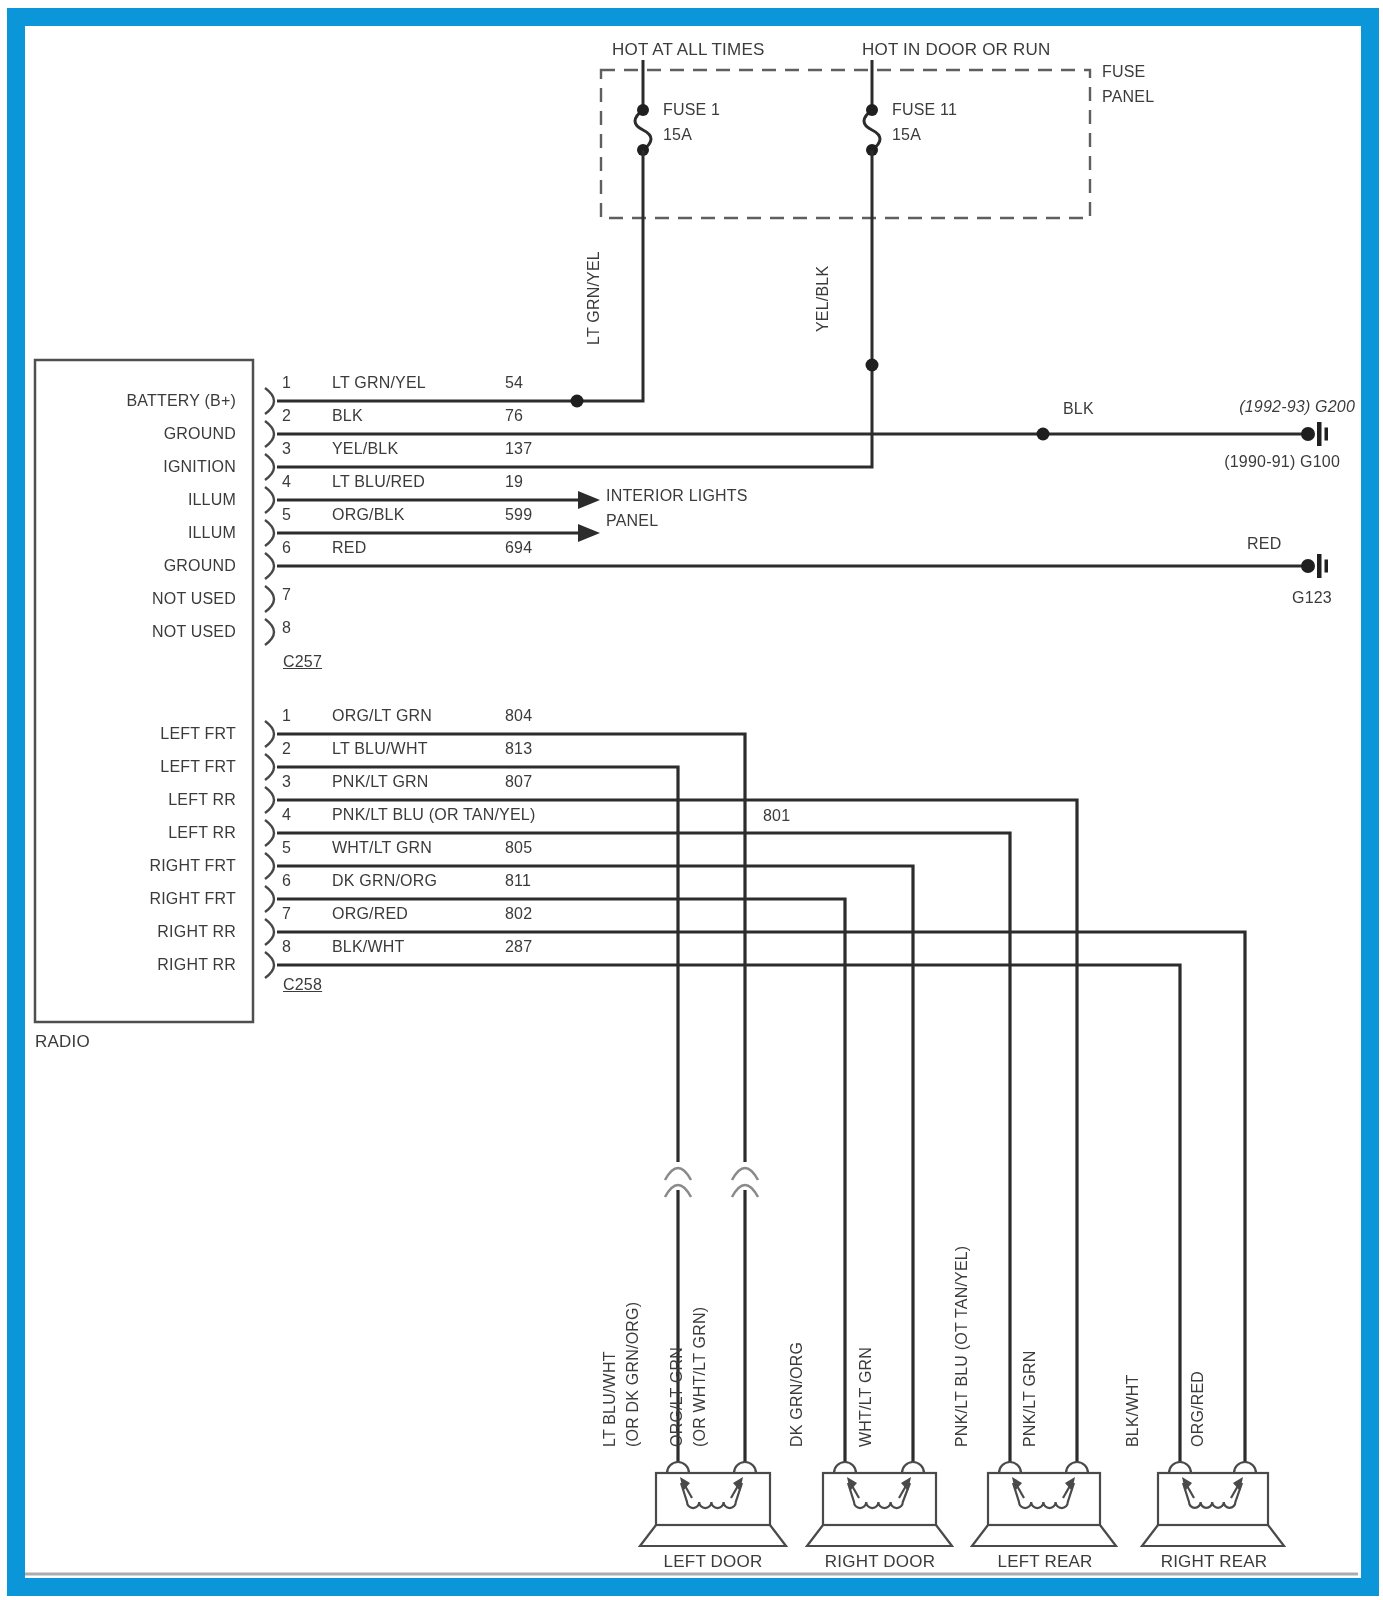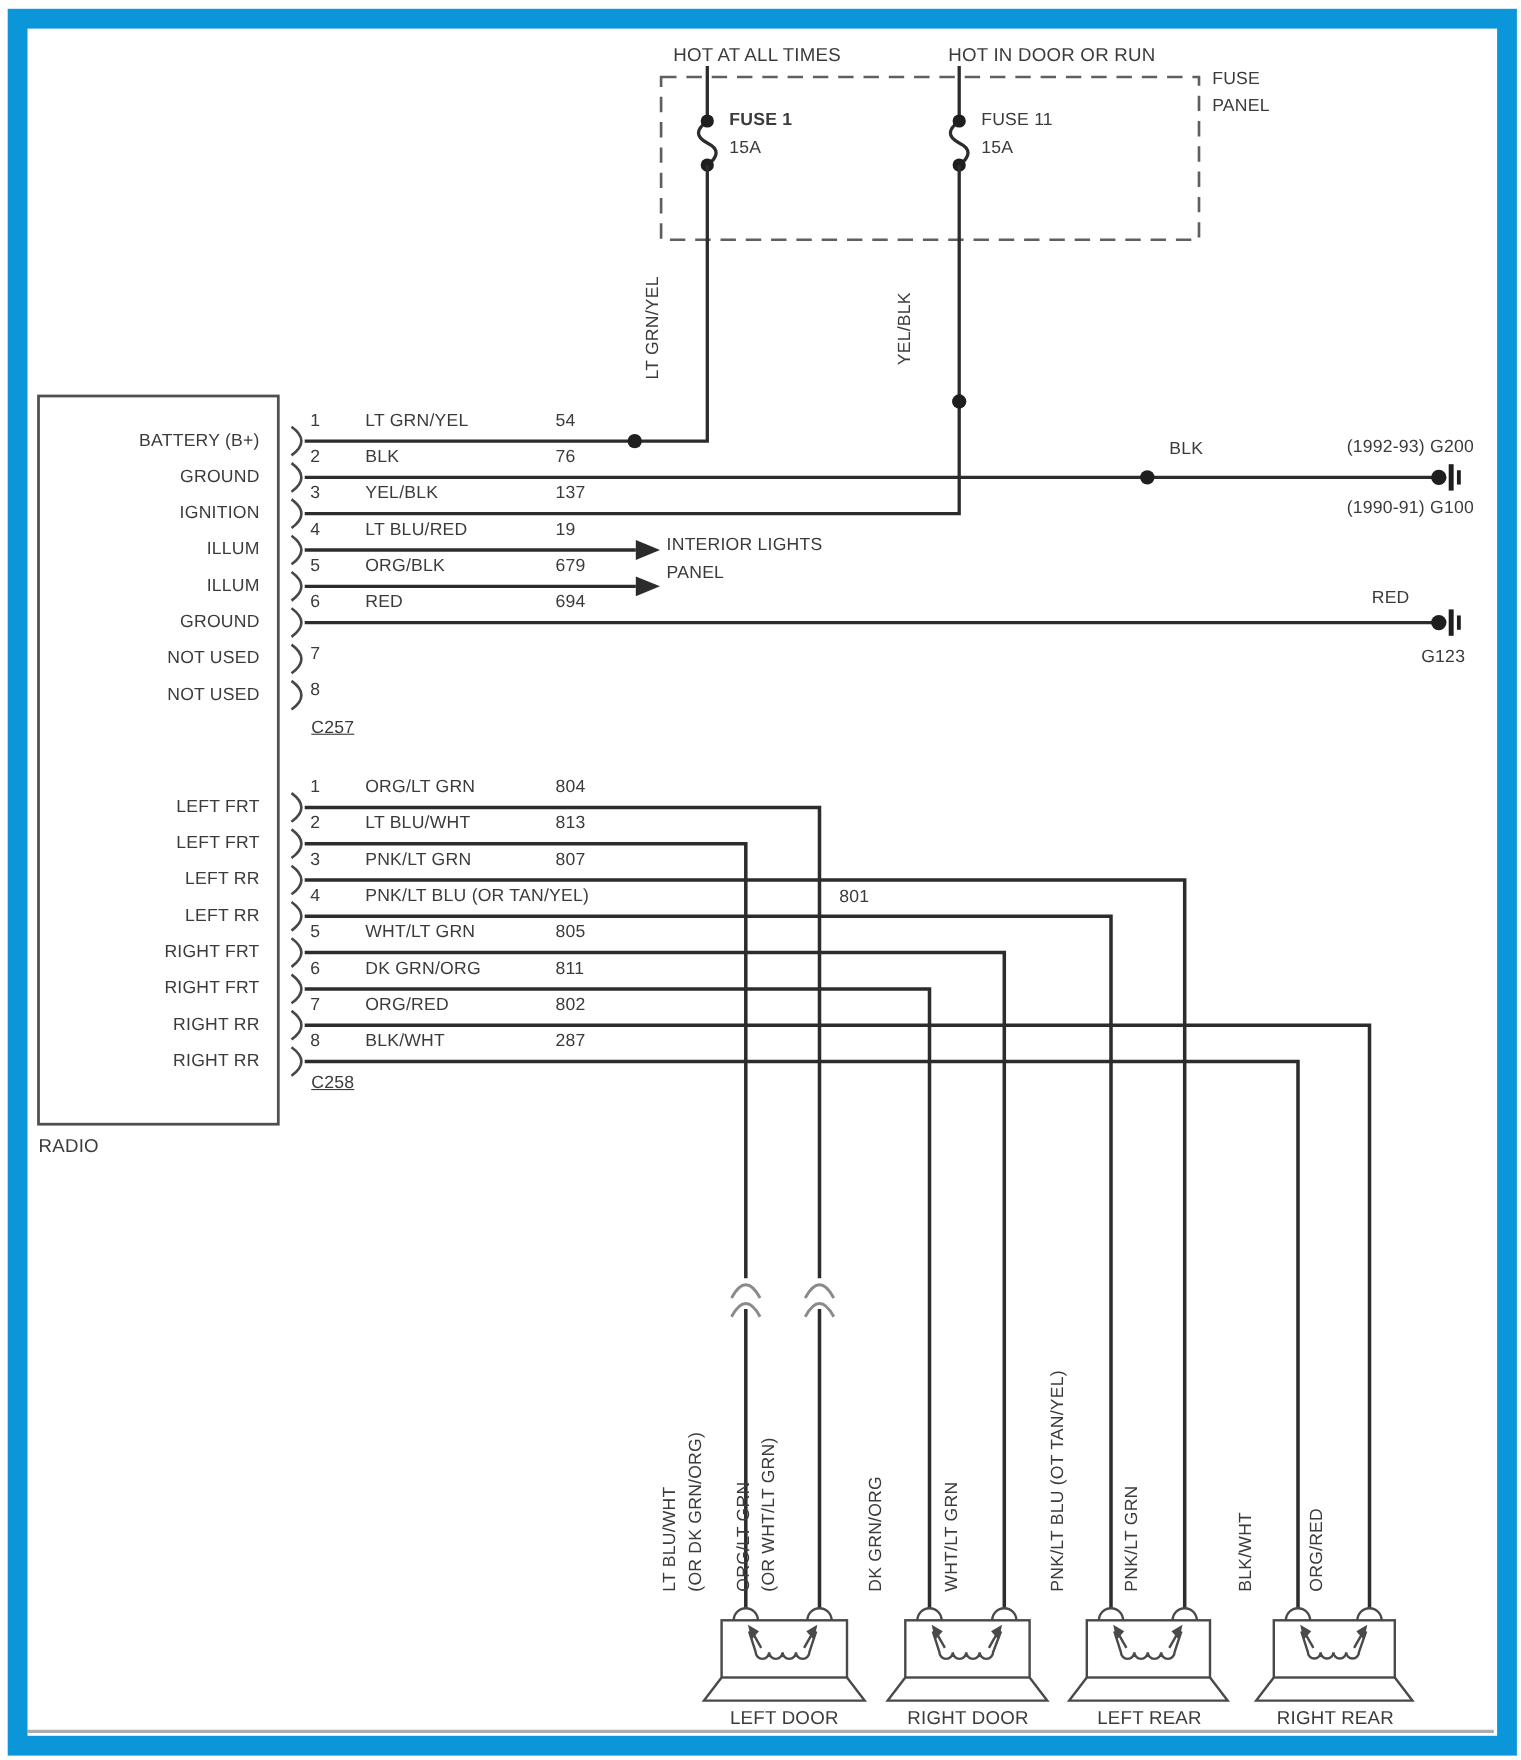--- a/index.html
+++ b/index.html
@@ -150,21 +150,21 @@
       <path d="M1158,1525 L1142,1546 L1284,1546 L1268,1525"></path>
     </g>
 
     <line x1="25" y1="1574" x2="1358" y2="1574" stroke="#a9adb0" stroke-width="3"></line>
   </svg>
 
   <div class="t lg" style="left:612px;top:40px;">HOT AT ALL TIMES</div>
   <div class="t lg" style="left:862px;top:40px;">HOT IN DOOR OR RUN</div>
   <div class="t" style="left:1102px;top:62px;">FUSE</div>
   <div class="t" style="left:1102px;top:87px;">PANEL</div>
-  <div class="t" style="left:663px;top:100px;font-weight:bold;">FUSE 1</div>
+  <div class="t" style="left:663px;top:100px;">FUSE 1</div>
   <div class="t" style="left:663px;top:125px;">15A</div>
   <div class="t" style="left:892px;top:100px;">FUSE 11</div>
   <div class="t" style="left:892px;top:125px;">15A</div>
   <div class="t rt" style="left:604px;top:325px;">LT GRN/YEL</div>
   <div class="t rt" style="left:833px;top:312px;">YEL/BLK</div>
 
   <div class="t ra" style="right:1147px;top:391px;">BATTERY (B+)</div>
   <div class="t ra" style="right:1147px;top:424px;">GROUND</div>
   <div class="t ra" style="right:1147px;top:457px;margin-left:15px;">IGNITION</div>
   <div class="t ra" style="right:1147px;top:490px;">ILLUM</div>
@@ -180,30 +180,30 @@
   <div class="t" style="left:332px;top:406px;">BLK</div>
   <div class="t" style="left:505px;top:406px;">76</div>
   <div class="t" style="left:282px;top:439px;">3</div>
   <div class="t" style="left:332px;top:439px;">YEL/BLK</div>
   <div class="t" style="left:505px;top:439px;">137</div>
   <div class="t" style="left:282px;top:472px;">4</div>
   <div class="t" style="left:332px;top:472px;">LT BLU/RED</div>
   <div class="t" style="left:505px;top:472px;">19</div>
   <div class="t" style="left:282px;top:505px;">5</div>
   <div class="t" style="left:332px;top:505px;">ORG/BLK</div>
-  <div class="t" style="left:505px;top:505px;">679</div>
+  <div class="t" style="left:505px;top:505px;">599</div>
   <div class="t" style="left:282px;top:538px;">6</div>
   <div class="t" style="left:332px;top:538px;">RED</div>
   <div class="t" style="left:505px;top:538px;">694</div>
   <div class="t" style="left:282px;top:585px;">7</div>
   <div class="t" style="left:282px;top:618px;">8</div>
   <div class="t u" style="left:283px;top:652px;">C257</div>
 
   <div class="t" style="left:1063px;top:399px;">BLK</div>
-  <div class="t ra" style="right:43px;top:397px;">(1992-93) G200</div>
+  <div class="t ra" style="right:28px;top:397px;font-style:italic;">(1992-93) G200</div>
   <div class="t ra" style="right:43px;top:452px;">(1990-91) G100</div>
   <div class="t" style="left:1247px;top:534px;">RED</div>
   <div class="t" style="left:1292px;top:588px;">G123</div>
   <div class="t" style="left:606px;top:486px;">INTERIOR LIGHTS</div>
   <div class="t" style="left:606px;top:511px;">PANEL</div>
 
   <div class="t ra" style="right:1147px;top:724px;">LEFT FRT</div>
   <div class="t ra" style="right:1147px;top:757px;">LEFT FRT</div>
   <div class="t ra" style="right:1147px;top:790px;">LEFT RR</div>
   <div class="t ra" style="right:1147px;top:823px;">LEFT RR</div>

